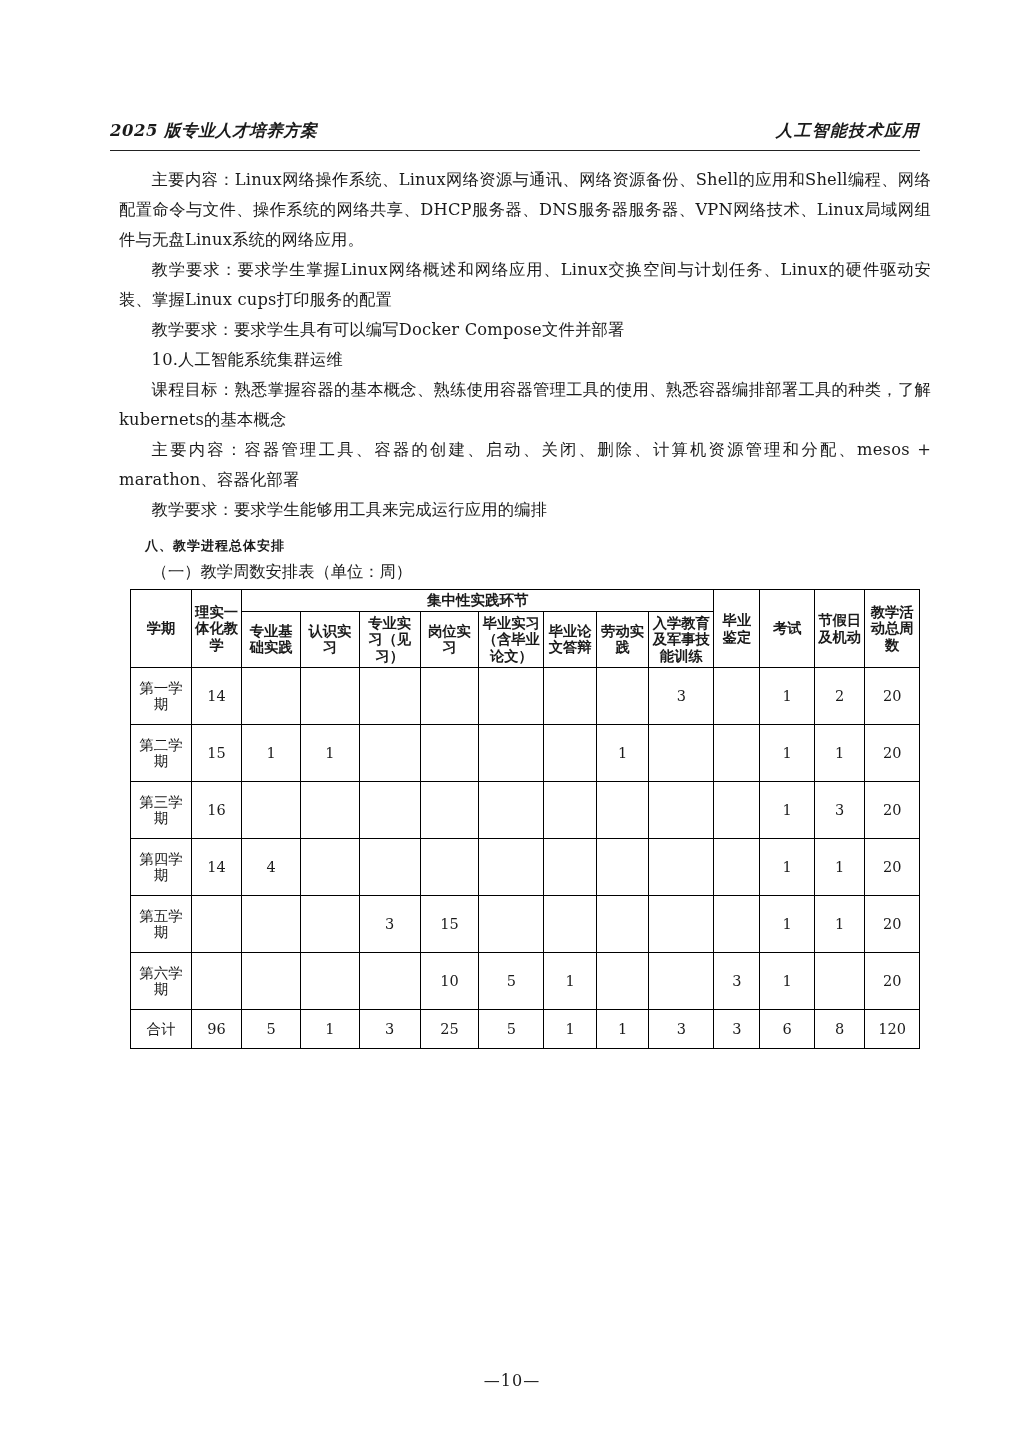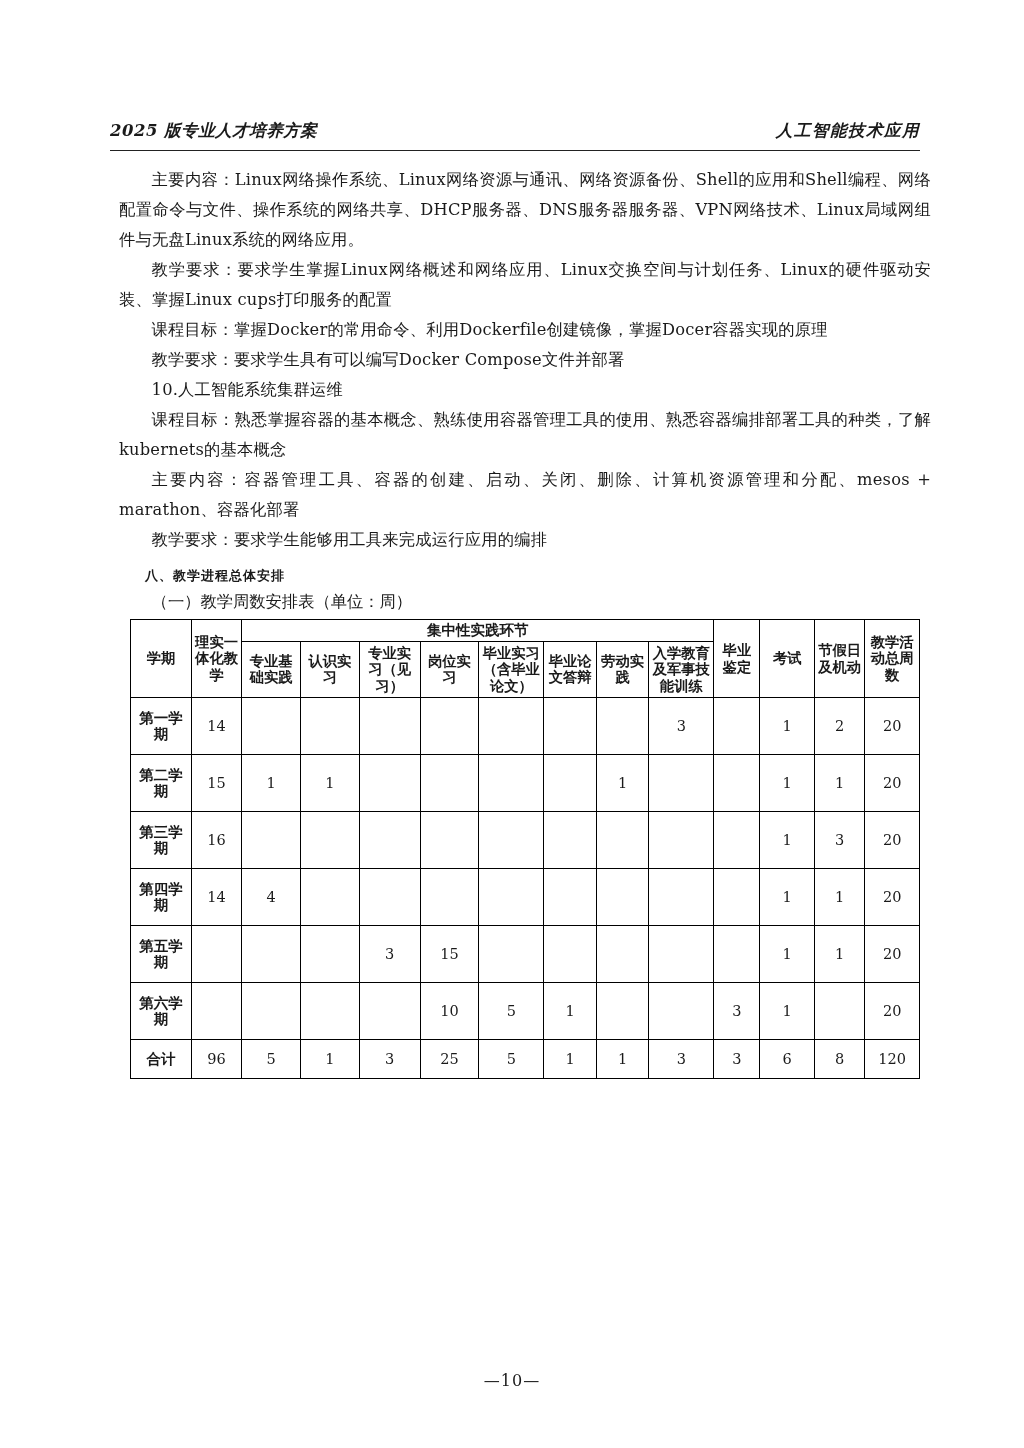--- a/index.html
+++ b/index.html
@@ -101,21 +101,20 @@
   }
   table.sched th.vert {
     font-size: 14.3px;
     padding: 3px 2px;
     letter-spacing: 0px;
   }
   td.term {
     font-size: 14.8px;
     line-height: 1.2;
     height: 52px;
-    font-weight: bold;
   }
   td.num {
     font-size: 15.5px;
   }
   .footer {
     position: absolute;
     bottom: 58px;
     left: 0;
     width: 1024px;
     text-align: center;
@@ -134,21 +133,20 @@
   <div class="header">
     <div class="header-left">2025 版专业人才培养方案</div>
     <div class="header-right">人工智能技术应用</div>
   </div>
   <div class="header-rule"></div>
 
   <div class="content">
 
     <p class="body-text indent">主要内容：Linux网络操作系统、Linux网络资源与通讯、网络资源备份、Shell的应用和Shell编程、网络配置命令与文件、操作系统的网络共享、DHCP服务器、DNS服务器服务器、VPN网络技术、Linux局域网组件与无盘Linux系统的网络应用。</p>
     <p class="body-text indent">教学要求：要求学生掌握Linux网络概述和网络应用、Linux交换空间与计划任务、Linux的硬件驱动安装、掌握Linux cups打印服务的配置</p>
-    <p class="body-text indent">课程目标：掌握Docker的常用命令、利用Dockerfile创建镜像，掌握Docer容器实现的原理</p>
     <p class="body-text indent">教学要求：要求学生具有可以编写Docker Compose文件并部署</p>
     <p class="body-text indent">10.人工智能系统集群运维</p>
     <p class="body-text indent">课程目标：熟悉掌握容器的基本概念、熟练使用容器管理工具的使用、熟悉容器编排部署工具的种类，了解kubernets的基本概念</p>
     <p class="body-text indent">主要内容：容器管理工具、容器的创建、启动、关闭、删除、计算机资源管理和分配、mesos + marathon、容器化部署</p>
     <p class="body-text indent">教学要求：要求学生能够用工具来完成运行应用的编排</p>
 
     <div class="section-title">八、教学进程总体安排</div>
     <div class="subsection">（一）教学周数安排表（单位：周）</div>
 
     <table class="sched">

